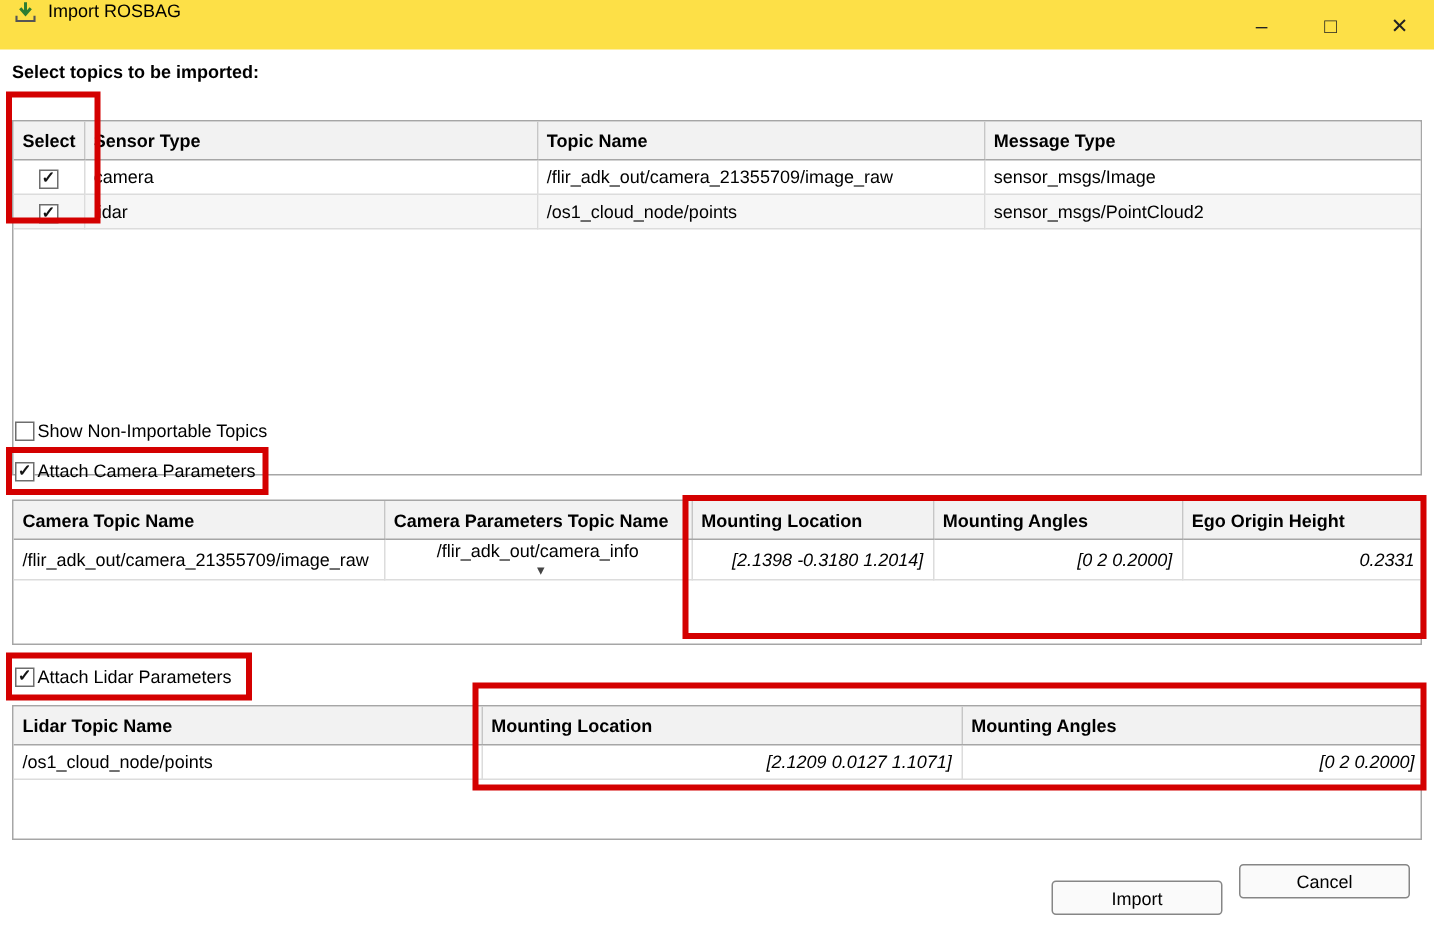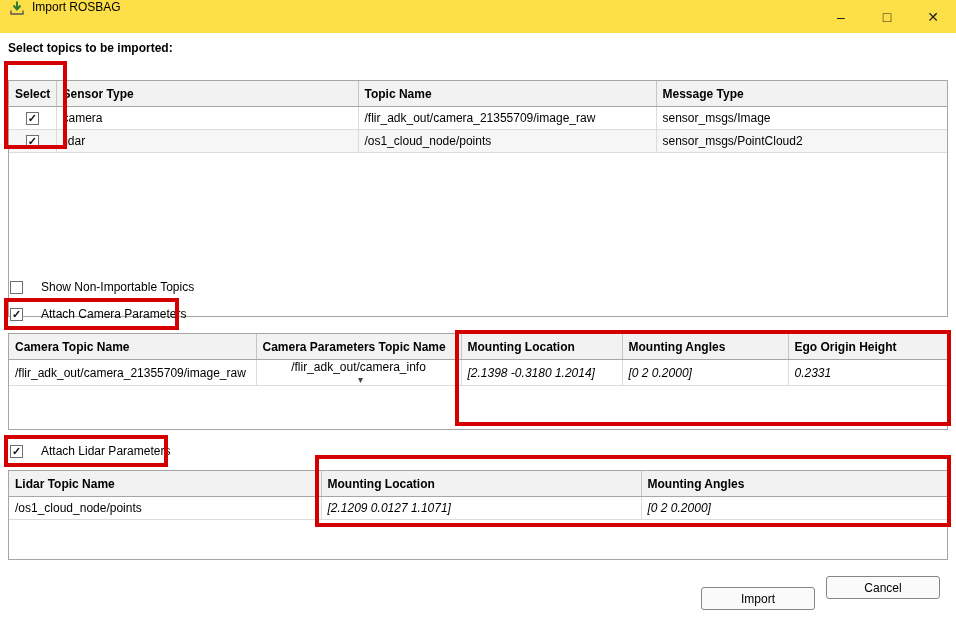--- a/index.html
+++ b/index.html
@@ -17,21 +17,21 @@
   .titlebar-icon { margin-left:9px; width:16px; height:16px; flex:0 0 auto; }
   .titlebar-title { margin-left:7px; font-size:12px; }
   .win-controls { margin-left:auto; display:flex; height:100%; }
   .win-btn {
     width:46px; height:33px; display:flex; align-items:center; justify-content:center;
     font-size:14px; color:#222; cursor:default; user-select:none;
   }
 
   
   .select-topics-label { position:absolute; left:8px; top:41px; font-weight:bold; }
-  .chk-row { position:absolute; display:flex; align-items:center; gap:18px; }
+  .chk-row { position:absolute; display:flex; align-items:center; gap:2px; }
   #show-row   { left:10px; top:280px; }
   #attach-camera-row { left:10px; top:307px; }
   #attach-lidar-row  { left:10px; top:444px; }
 
   .cb {
     display:inline-block; width:13px; height:13px; box-sizing:border-box;
     border:1px solid #6e6e6e; background:#fff; text-align:center;
     line-height:11px; font-size:11px; font-weight:bold; color:#141414;
     flex:0 0 auto;
   }
@@ -54,21 +54,21 @@
   }
   th:last-child { border-right:none; }
   td {
     padding:0 6px; height:22px; font-size:12px; background:#fff;
     border-bottom:1px solid #dcdcdc; border-right:1px solid #dcdcdc;
     overflow:hidden; white-space:nowrap;
   }
   td:last-child { border-right:none; }
   .topics-table tbody tr:nth-child(2) td { background:#f6f6f6; }
   td.center { text-align:center; }
-  td.num { text-align:left; font-style:italic; }
+  td.num { text-align:right; font-style:italic; }
 
   .dd-cell { display:flex; justify-content:center; align-items:center;flex-direction:column; }
   .dd-arrow { color:#444; font-size:10px; margin-left:4px; }
 
   
   .btn {
     position:absolute; width:114px; height:23px; box-sizing:border-box;
     border:1px solid #868686; border-radius:3px; background:#fafafa;
     display:flex; align-items:center; justify-content:center;
     font-size:12px; cursor:default;

